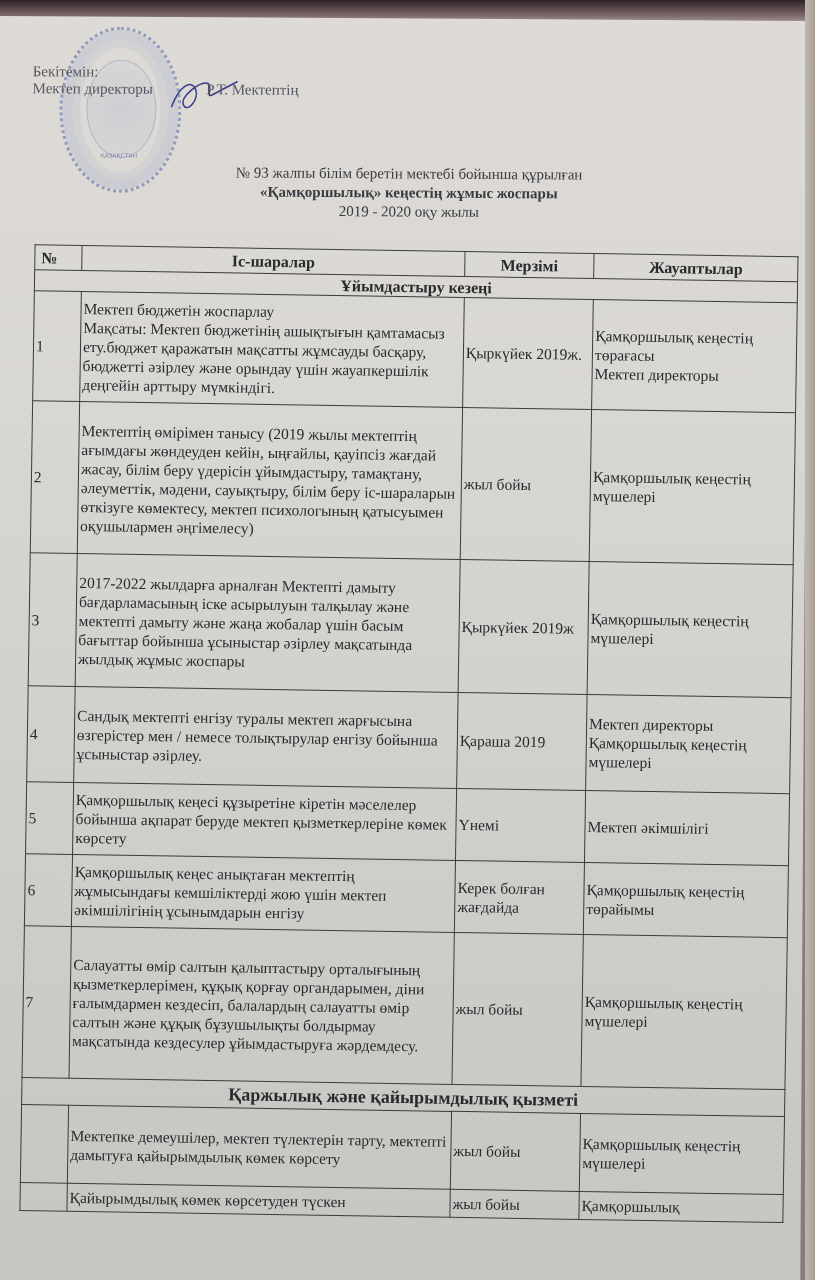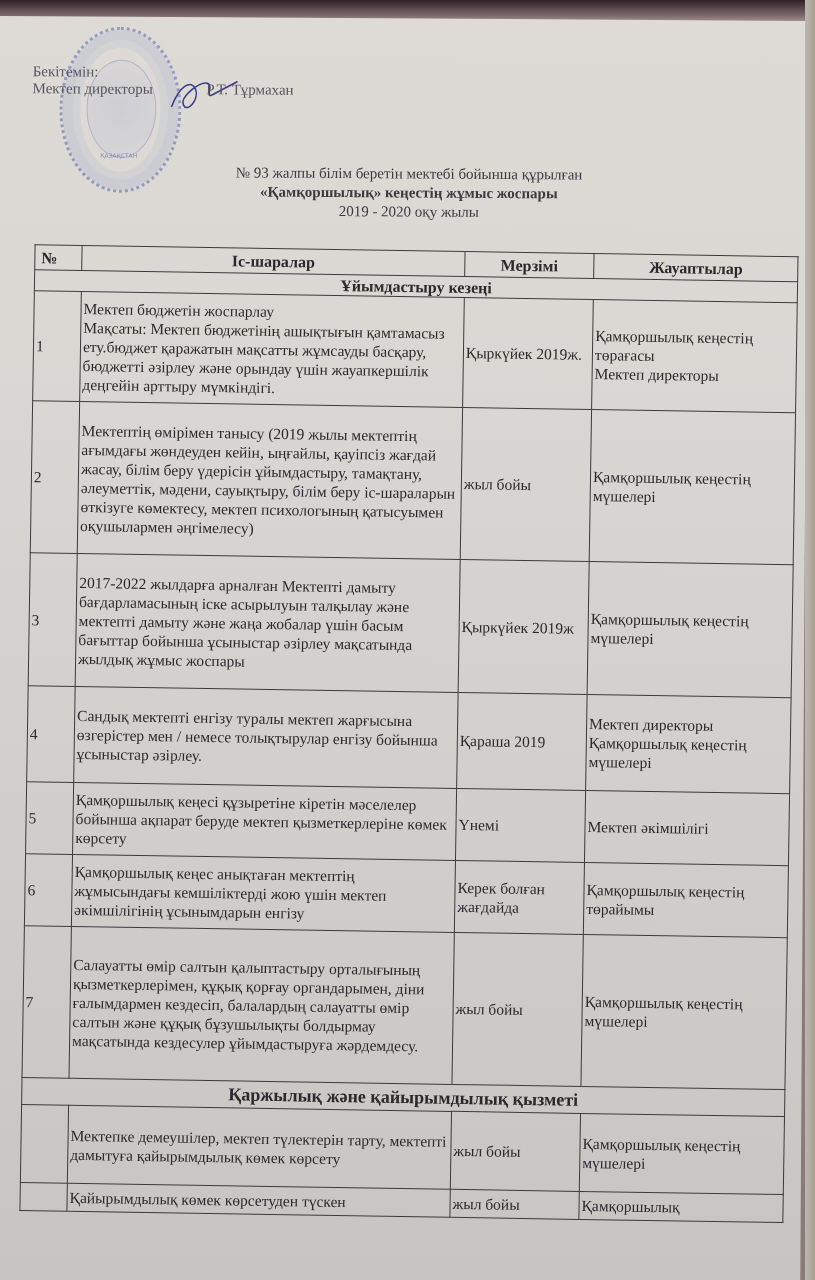--- a/index.html
+++ b/index.html
@@ -84,21 +84,21 @@
 
   <svg class="signature" viewBox="0 0 70 40">
     <path d="M2 32 C10 10, 22 4, 26 14 C30 24, 18 38, 14 30 C10 22, 30 6, 38 8 C44 10, 36 22, 42 20 L68 6" fill="none" stroke="#3a3f8a" stroke-width="1.6"></path>
   </svg>
 
   <div class="approve">
     <div>Бекітемін:</div>
     <div>
       <span>Мектеп  директоры</span>
       <span style="display:inline-block;width:46px"></span>
-      <span>Р.Т. Тұрмахан</span>
+      <span>Р.Т. Мектептің</span>
     </div>
   </div>
 
   <div class="title-block">
     <div>№ 93 жалпы білім беретін мектебі бойынша құрылған</div>
     <div class="t2">«Қамқоршылық»  кеңестің  жұмыс  жоспары</div>
     <div>2019 - 2020  оқу  жылы</div>
   </div>
 
   <table class="plan">

